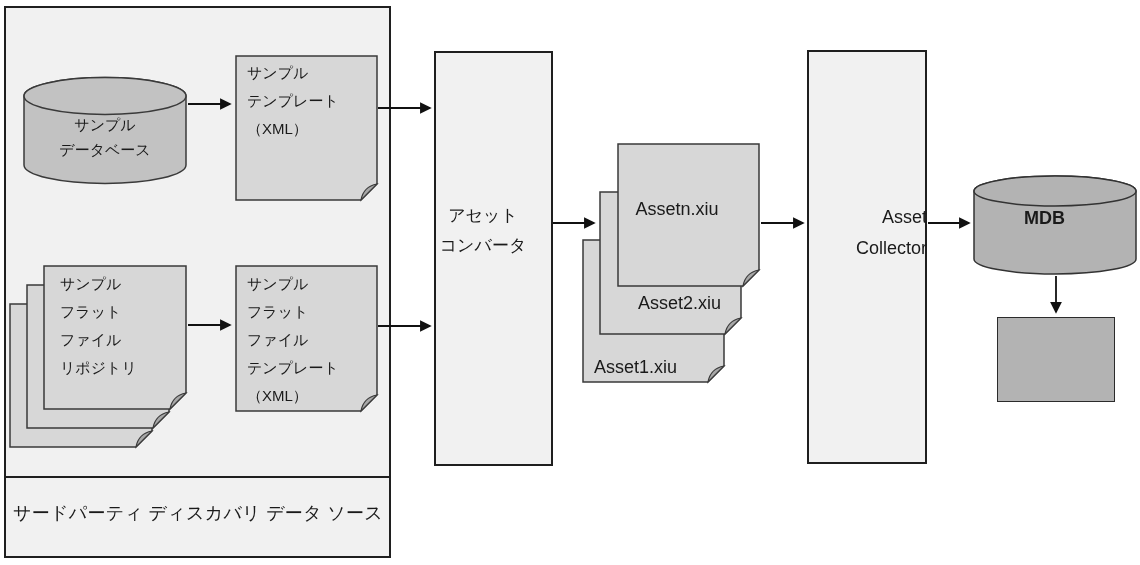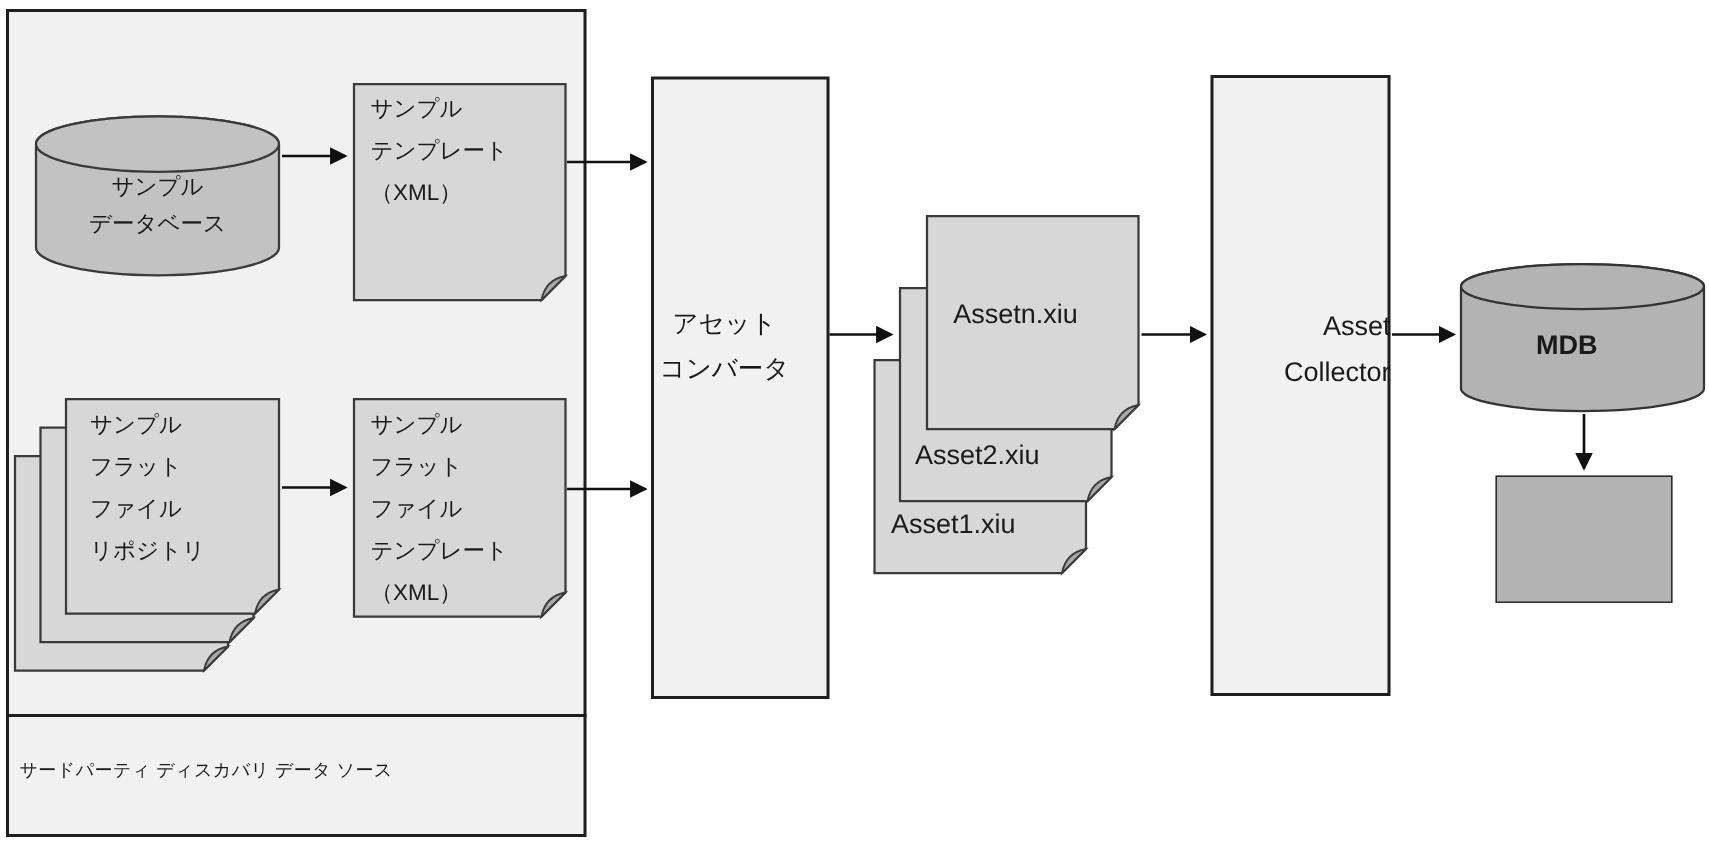--- a/index.html
+++ b/index.html
@@ -17,21 +17,21 @@
   .cyl-light{fill:#c2c2c2;stroke:#3a3a3a;stroke-width:1.5;}
   .cyl-dark{fill:#b3b3b3;stroke:#333333;stroke-width:1.5;}
   .dsm-box{position:absolute;box-sizing:border-box;background:#b3b3b3;border:1.6px solid #2b2b2b;}
   .lbl{position:absolute;white-space:pre-line;z-index:3;}
   .jp15{font-size:15px;line-height:28px;}
   .jp15c{font-size:15px;line-height:25px;text-align:center;}
   .jp17c{font-size:17px;line-height:30px;text-align:center;}
   .en18{font-size:18px;line-height:24px;}
   .en18c{font-size:18px;line-height:31px;text-align:right;}
   .bold18c{font-size:18px;font-weight:bold;line-height:30px;text-align:center;}
-  .src-label{font-size:12px;line-height:26px;letter-spacing:.3px;white-space:nowrap;}
+  .src-label{font-size:18px;line-height:26px;letter-spacing:.3px;white-space:nowrap;}
   .arrows{position:absolute;left:0;top:0;z-index:4;pointer-events:none;}
   .arrows line{stroke:#111111;stroke-width:1.8;marker-end:url(#ah);}
 </style>
 </head>
 <body>
 
 <div id="canvas">
 
   <div class="container-box" style="left:4px;top:6px;width:387px;height:552px;"></div>
   <div class="divider" style="left:4px;top:476px;width:387px;"></div>
@@ -119,24 +119,24 @@
   <div class="lbl jp15" style="left:247px;top:270px;width:125px;">サンプル
 フラット
 ファイル
 テンプレート
 （XML）</div>
 
   <div class="lbl jp17c" style="left:434px;top:201px;width:98px;">アセット
 コンバータ</div>
 
   <div class="lbl en18" style="left:617px;top:197px;width:120px;text-align:center;">Assetn.xiu</div>
-  <div class="lbl en18" style="left:610px;top:291px;">Asset2.xiu</div>
-  <div class="lbl en18" style="left:594px;top:337px;">Asset1.xiu</div>
+  <div class="lbl en18" style="left:638px;top:291px;">Asset2.xiu</div>
+  <div class="lbl en18" style="left:594px;top:355px;">Asset1.xiu</div>
 
   <div class="lbl en18c" style="left:807px;top:202px;width:120px;">Asset
 Collector</div>
 
-  <div class="lbl bold18c" style="left:973px;top:215px;width:143px;">MDB</div>
+  <div class="lbl bold18c" style="left:973px;top:203px;width:143px;">MDB</div>
 
 
   <div class="lbl src-label" style="left:13px;top:500px;width:375px;">サードパーティ ディスカバリ データ ソース</div>
 
 </div>
 
 </body></html>

